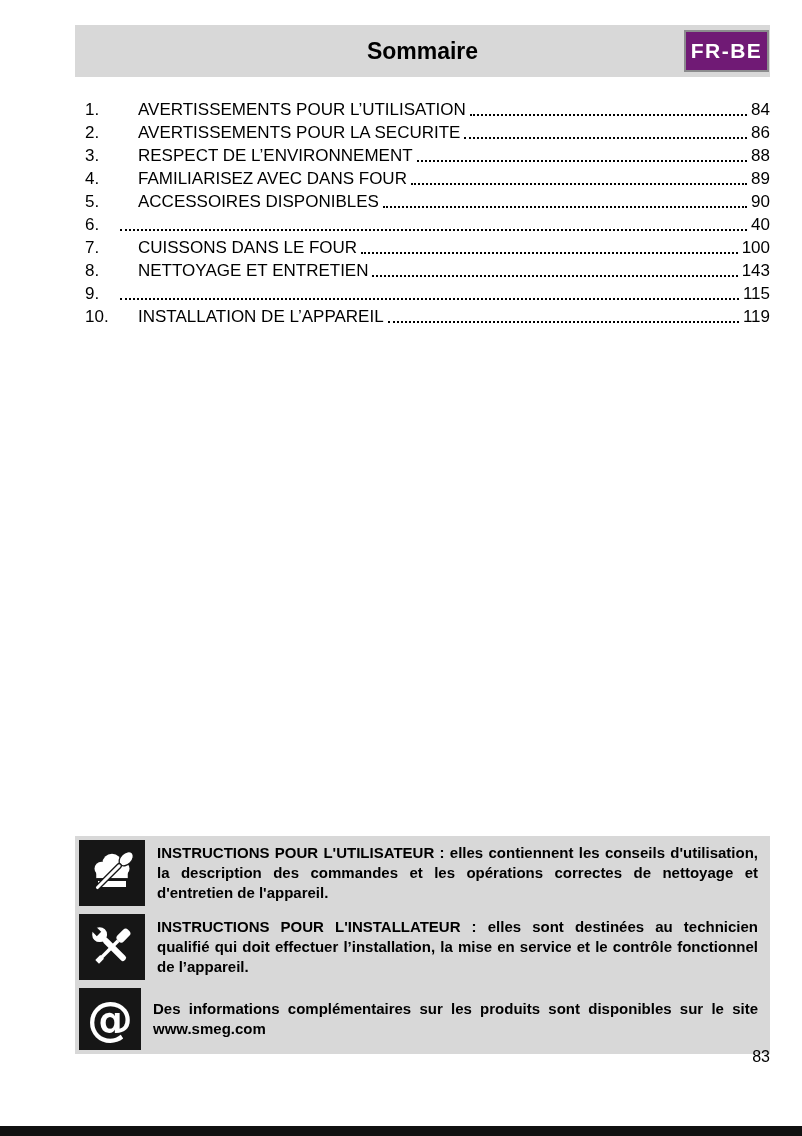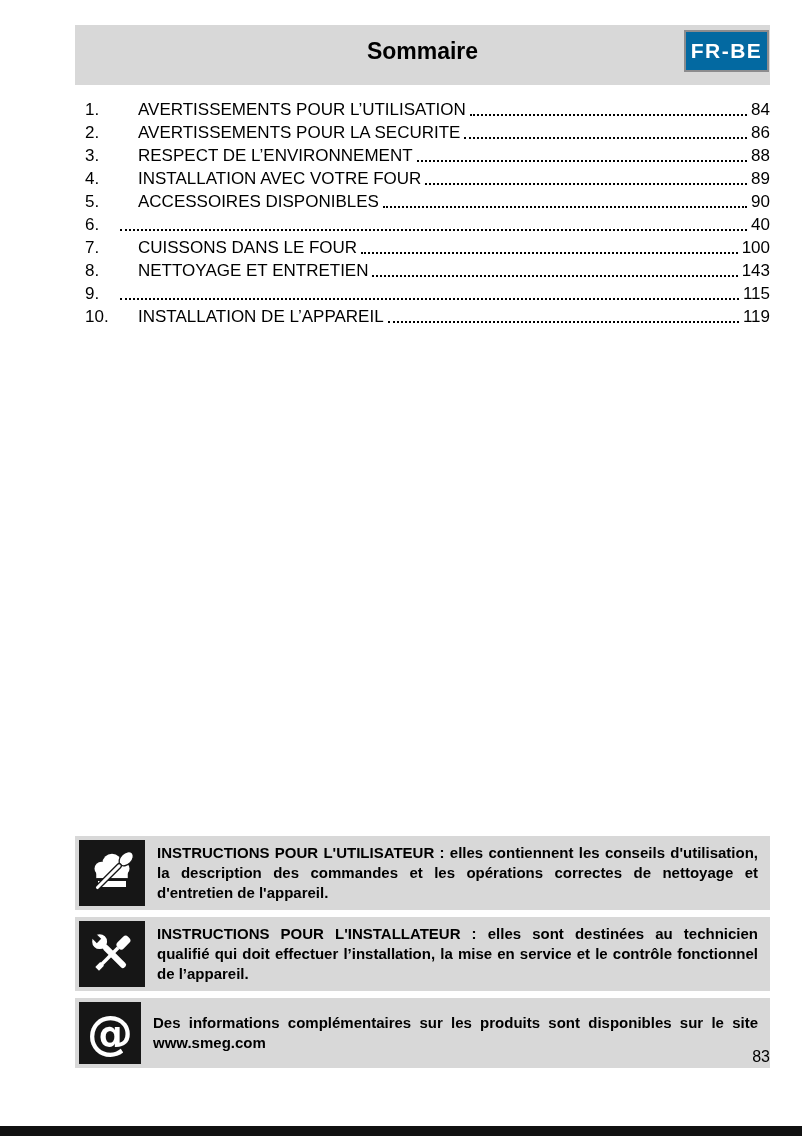--- a/index.html
+++ b/index.html
@@ -8,31 +8,31 @@
     width:802px; height:1136px;
     background:#ffffff;
     font-family:"Liberation Sans", sans-serif;
     color:#000;
     overflow:hidden;
   }
 
   
   .header {
     position:absolute; left:75px; top:25px;
-    width:695px; height:60px;
+    width:695px; height:52px;
     background:#d8d8d8;
   }
   .header-title {
     line-height:52px; text-align:center;
     font-size:23px; font-weight:bold;
   }
   .badge {
     position:absolute; right:1px; top:5px;
     width:85px; height:42px; box-sizing:border-box;
-    background:#0369a1; color:#ffffff;
+    background:#701a75; color:#ffffff;
     border:2px solid #8c8c8e;
     display:flex; align-items:center; justify-content:center;
     font-size:21px; letter-spacing:1.5px; font-weight:bold;
   }
 
   
   .toc {
     position:absolute; left:85px; top:97px; width:685px;
   }
   .toc-row {
@@ -48,21 +48,20 @@
   }
   .toc-page { flex:none; }
 
   
   .boxes {
     position:absolute; left:75px; top:836px; width:695px;
   }
   .box {
     background:#d8d8d8;
     display:flex; align-items:center;
-    margin-bottom:7px;
     padding:4px; box-sizing:border-box;
     min-height:74px;
   }
   .box:last-child { min-height:66px; }
   .box-icon {
     flex:none; width:66px; height:66px;
     background:#161616;
     display:flex; align-items:center; justify-content:center;
     margin-right:12px;
   }
@@ -112,21 +111,21 @@
     <span class="toc-page">86</span>
   </div>
   <div class="toc-row">
     <span class="toc-num">3.</span>
     <span class="toc-title">RESPECT DE L’ENVIRONNEMENT</span>
     <span class="dots"></span>
     <span class="toc-page">88</span>
   </div>
   <div class="toc-row">
     <span class="toc-num">4.</span>
-    <span class="toc-title">INSTALLATION AVEC VOTRE FOUR</span>
+    <span class="toc-title">FAMILIARISEZ AVEC DANS FOUR</span>
     <span class="dots"></span>
     <span class="toc-page">89</span>
   </div>
   <div class="toc-row">
     <span class="toc-num">5.</span>
     <span class="toc-title">ACCESSOIRES DISPONIBLES</span>
     <span class="dots"></span>
     <span class="toc-page">90</span>
   </div>
   <div class="toc-row">

